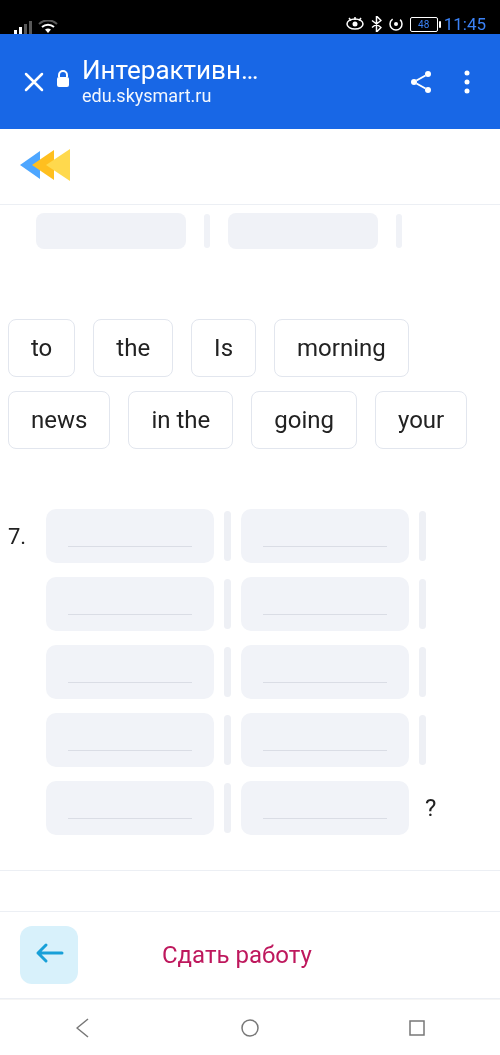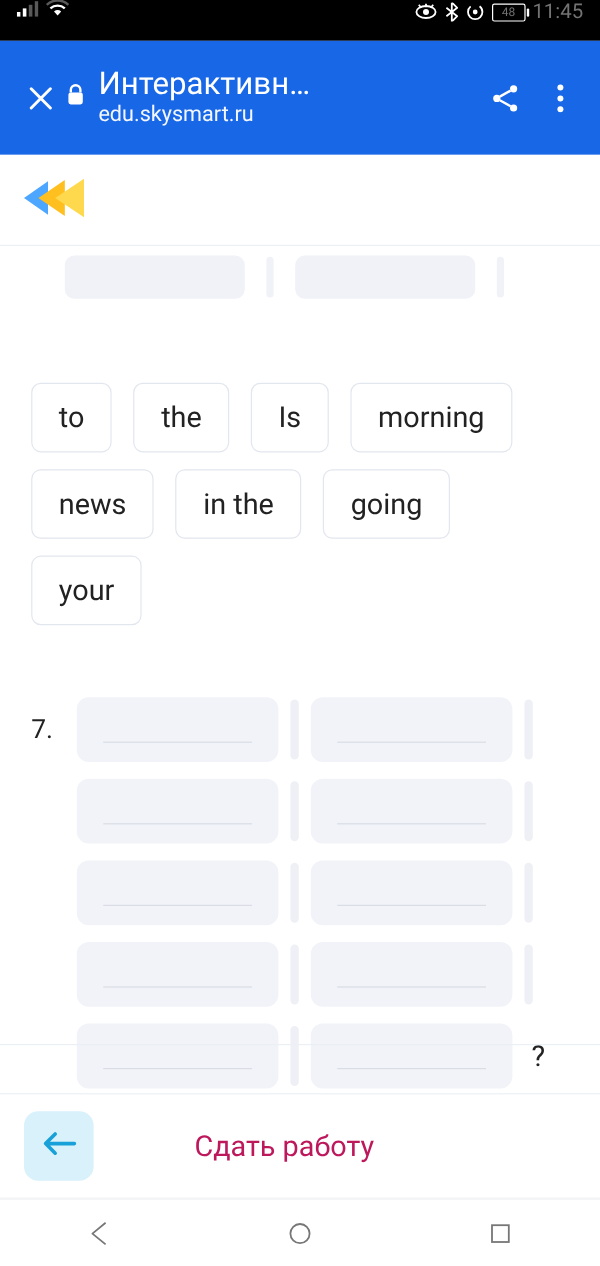--- a/index.html
+++ b/index.html
@@ -1,19 +1,19 @@
 <!DOCTYPE html>
 <html><head>
 <meta charset="utf-8">
 <style>
   * { margin: 0; padding: 0; box-sizing: border-box; }
   html, body { width: 500px; height: 1055px; font-family: -apple-system, 'Segoe UI', Roboto, Arial, sans-serif; background: #fff; overflow: hidden; }
 
   
-  .status-bar { height: 34px; background: #000; color: #737373; display: flex; align-items: flex-start; justify-content: space-between; padding: 0 14px; font-size: 15px; }
+  .status-bar { height: 34px; background: #000; color: #3b82f6; display: flex; align-items: flex-end; justify-content: space-between; padding: 0 14px; font-size: 15px; }
   .status-left { display: flex; align-items: center; gap: 6px; }
   .status-right { display: flex; align-items: center; gap: 6px; }
   .sig-icon, .wifi-icon, .eye-icon, .bt-icon, .alarm-icon { display: inline-flex; }
   .battery-box { display: inline-flex; align-items: center; gap: 2px; }
   .battery-outline { border: 1.5px solid #fff; border-radius: 2px; width: 28px; height: 15px; font-size: 10px; display: flex; align-items: center; justify-content: center; position: relative; }
   .battery-outline::after { content: ''; position: absolute; right: -4px; top: 3px; width: 2px; height: 7px; background: #fff; border-radius: 1px; }
 
   
   .browser-bar { height: 95px; background: #1867e6; color: #fff; display: flex; align-items: center; padding: 0 10px 0 14px; }
   .close-x { width: 40px; font-size: 28px; font-weight: 300; display: flex; align-items: center; justify-content: center; }
@@ -21,21 +21,21 @@
   .lock { flex: 0 0 auto; }
   .addr-text { display: flex; flex-direction: column; min-width: 0; line-height: 1.15; }
   .addr-title { font-size: 26px; white-space: nowrap; overflow: hidden; text-overflow: ellipsis; max-width: 260px; }
   .addr-host { font-size: 18px; opacity: .95; }
   .share-btn, .more-btn { width: 46px; display: flex; align-items: center; justify-content: center; }
 
   
   .logo-strip { height: 76px; background: #fff; display: flex; align-items: center; padding-left: 18px; border-bottom: 1px solid #eceff4; }
 
   
-  .main { padding: 0 26px; }
+  .main { padding: 0 8px; }
 
   
   .faint-row { margin-top: 8px; display: flex; gap: 18px; align-items: center; }
   .faint-slot { background: #f0f2f7; border-radius: 8px; height: 36px; width: 150px; }
   .faint-sep { width: 6px; height: 34px; border-radius: 3px; background: #f0f2f7; }
 
   
   .chips { margin-top: 70px; display: flex; flex-wrap: wrap; gap: 14px 18px; }
   .chip { border: 1px solid #e2e6ee; border-radius: 8px; background: #fff; padding: 14px 22px; font-size: 24px; color: #222; user-select: none; cursor: pointer; }
 

